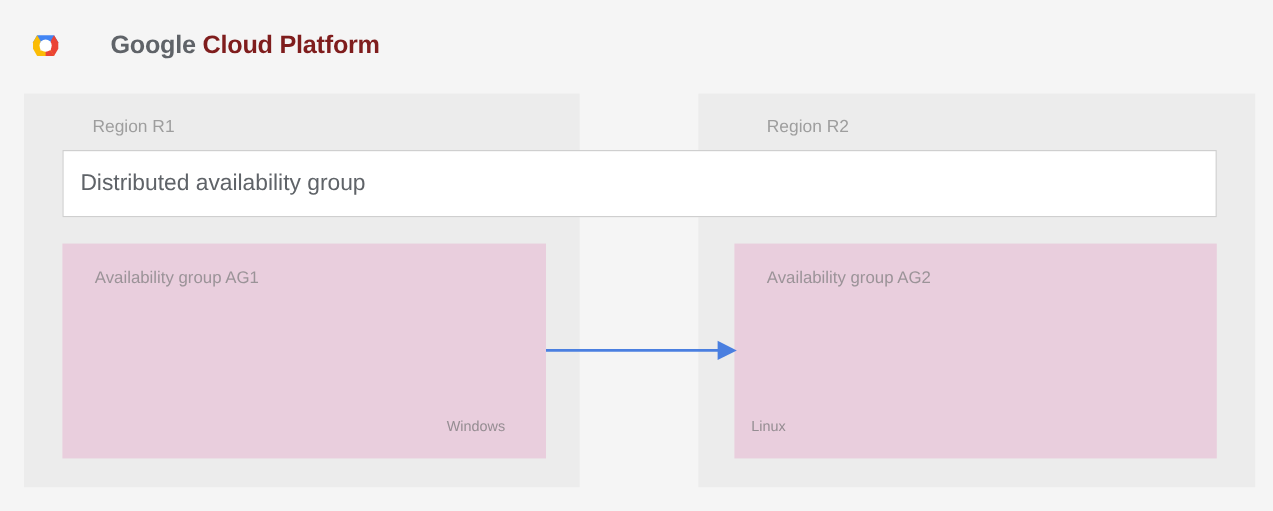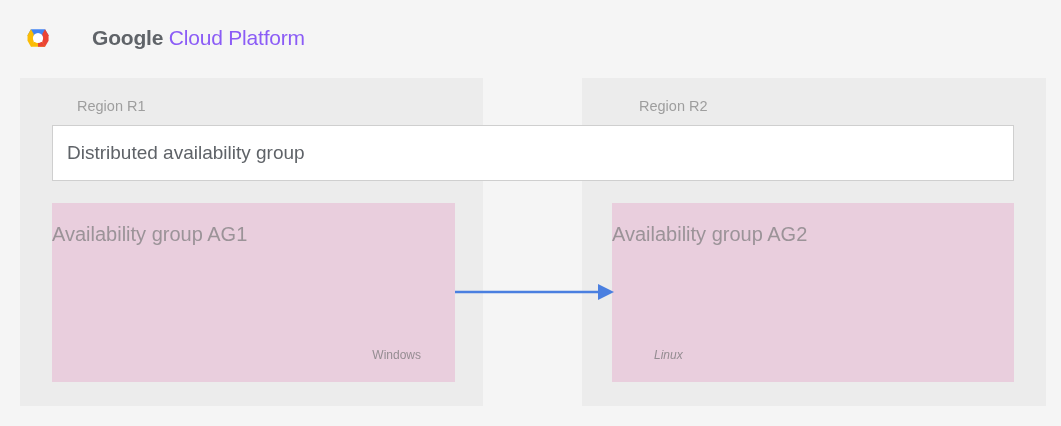--- a/index.html
+++ b/index.html
@@ -36,21 +36,21 @@
     height: 32px;
     display: block;
   }
   .brand-text {
     font-size: 21px;
     letter-spacing: -0.2px;
     white-space: nowrap;
     color: #5f6368;
   }
   .brand-text .b-strong { font-weight: 700; color: #5f6368; margin-left: 28px; }
-  .brand-text .b-light  { font-weight: 400; color: #8b5cf6; }
+  .brand-text .b-light  { font-weight: 700; color: #7f1d1d; }
 
   
   .region {
     position: absolute;
     top: 78px;
     height: 328px;
     background: #ececec;
   }
   .region-r1 { left: 20px;  width: 463px; }
   .region-r2 { left: 582px; width: 464px; }
@@ -89,35 +89,35 @@
   .ag-box {
     position: absolute;
     top: 203px;
     height: 179px;
     background: #e9cedd;
   }
   .ag-box-1 { left: 52px;  width: 403px; }
   .ag-box-2 { left: 612px; width: 402px; }
   .ag-title {
     position: absolute;
-    left: 0;
+    left: 27px;
     top: 20px;
-    font-size: 20px;
+    font-size: 14px;
     color: #9b9398;
     white-space: nowrap;
   }
   .ag-os {
     position: absolute;
     bottom: 20px;
     font-size: 12px;
     color: #958d92;
     white-space: nowrap;
   }
   .ag-os-right { right: 34px; }
-  .ag-os-left  { left: 42px; font-style: italic; }
+  .ag-os-left  { left: 14px; }
 
   
   .arrow-svg {
     position: absolute;
     left: 450px;
     top: 278px;
     width: 170px;
     height: 30px;
     overflow: visible;
   }

